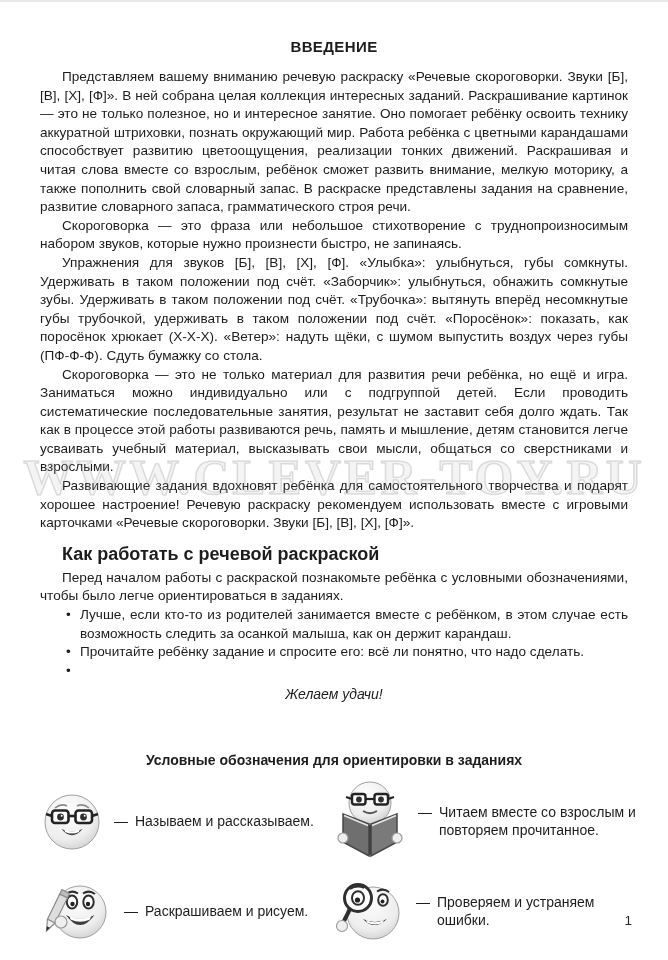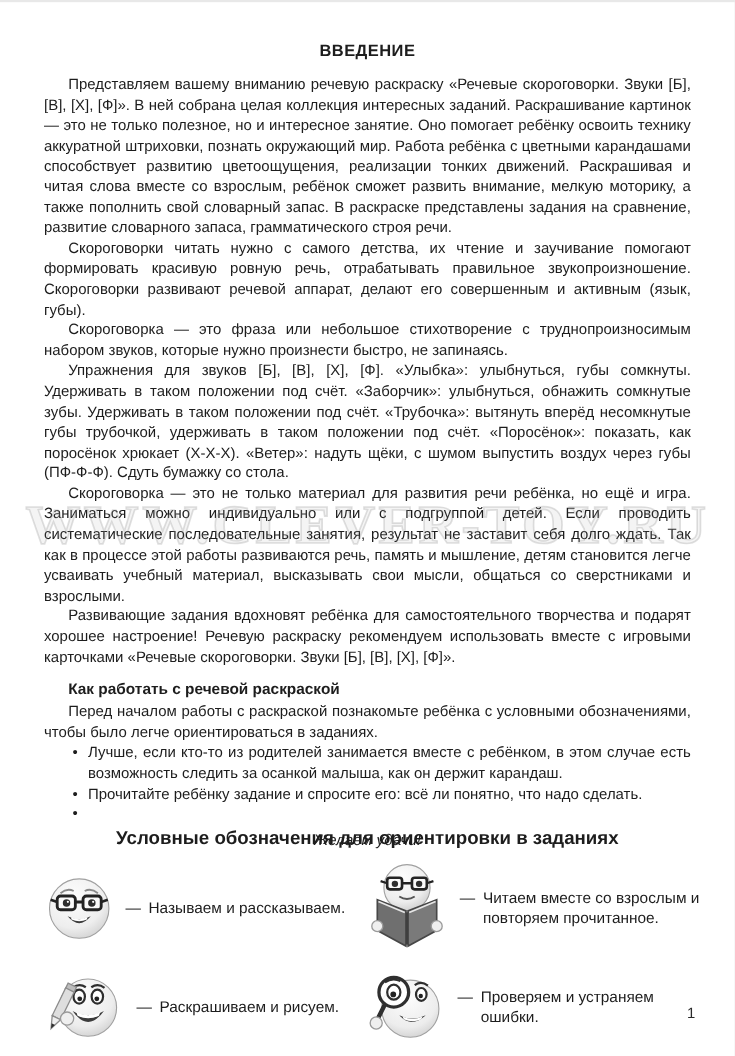--- a/index.html
+++ b/index.html
@@ -12,35 +12,35 @@
   .doc-title {
     margin:0 0 13px 0; text-align:center;
     font-size:15px; font-weight:bold; letter-spacing:0.4px;
   }
   .para {
     margin:0; font-size:13.6px; line-height:18.6px;
     text-align:justify; text-indent:22px;
   }
   .subhead {
     margin:11px 0 4px 0; text-indent:22px;
-    font-size:14px; font-weight:bold;
+    font-size:18px; font-weight:bold;
   }
   .bullets { margin:0; padding:0; list-style:none; }
   .bullets li {
     position:relative; padding-left:40px; margin:0;
     font-size:13.6px; line-height:18.6px; text-align:justify;
   }
   .bullets .marker { position:absolute; left:26px; top:0; }
   .wish {
     margin-top:24px; text-align:center;
     font-style:italic; font-size:14px;
   }
   .legend { position:absolute; left:0; right:0; top:750px; }
   .legend-heading {
-    margin:0; text-align:center; font-size:17px; font-weight:bold;
+    margin:0; text-align:center; font-size:14px; font-weight:bold;
   }
   .legend-grid {
     display:grid; grid-template-columns:292px 1fr;
     padding:0 24px 0 40px; margin-top:10px; row-gap:6px;
   }
   .legend-item { display:flex; align-items:center; gap:10px; min-height:82px; }
   .legend-icon { flex:0 0 auto; display:flex; justify-content:center; align-items:center; }
   .legend-label {
     font-size:14px; line-height:18px; display:flex; gap:7px; align-items:flex-start;
     max-width:225px;
@@ -61,21 +61,20 @@
 </style>
 </head>
 <body>
 
 <div class="page">
 
   <div class="content">
     <h1 class="doc-title">ВВЕДЕНИЕ</h1>
 
     <p class="para">Представляем вашему вниманию речевую раскраску «Речевые скороговорки. Звуки [Б], [В], [Х], [Ф]». В ней собрана целая коллекция интересных заданий. Раскрашивание картинок — это не только полезное, но и интересное занятие. Оно помогает ребёнку освоить технику аккуратной штриховки, познать окружающий мир. Работа ребёнка с цветными карандашами способствует развитию цветоощущения, реализации тонких движений. Раскрашивая и читая слова вместе со взрослым, ребёнок сможет развить внимание, мелкую моторику, а также пополнить свой словарный запас. В раскраске представлены задания на сравнение, развитие словарного запаса, грамматического строя речи.</p>
-    <p class="para">Скороговорки читать нужно с самого детства, их чтение и заучивание помогают формировать красивую ровную речь, отрабатывать правильное звукопроизношение. Скороговорки развивают речевой аппарат, делают его совершенным и активным (язык, губы).</p>
     <p class="para">Скороговорка — это фраза или небольшое стихотворение с труднопроизносимым набором звуков, которые нужно произнести быстро, не запинаясь.</p>
     <p class="para">Упражнения для звуков [Б], [В], [Х], [Ф]. «Улыбка»: улыбнуться, губы сомкнуты. Удерживать в таком положении под счёт. «Заборчик»: улыбнуться, обнажить сомкнутые зубы. Удерживать в таком положении под счёт. «Трубочка»: вытянуть вперёд несомкнутые губы трубочкой, удерживать в таком положении под счёт. «Поросёнок»: показать, как поросёнок хрюкает (Х-Х-Х). «Ветер»: надуть щёки, с шумом выпустить воздух через губы (ПФ-Ф-Ф). Сдуть бумажку со стола.</p>
     <p class="para">Скороговорка — это не только материал для развития речи ребёнка, но ещё и игра. Заниматься можно индивидуально или с подгруппой детей. Если проводить систематические последовательные занятия, результат не заставит себя долго ждать. Так как в процессе этой работы развиваются речь, память и мышление, детям становится легче усваивать учебный материал, высказывать свои мысли, общаться со сверстниками и взрослыми.</p>
     <p class="para">Развивающие задания вдохновят ребёнка для самостоятельного творчества и подарят хорошее настроение! Речевую раскраску рекомендуем использовать вместе с игровыми карточками «Речевые скороговорки. Звуки [Б], [В], [Х], [Ф]».</p>
 
     <p class="subhead">Как работать с речевой раскраской</p>
     <p class="para">Перед началом работы с раскраской познакомьте ребёнка с условными обозначениями, чтобы было легче ориентироваться в заданиях.</p>
 
     <ul class="bullets">
       <li>

